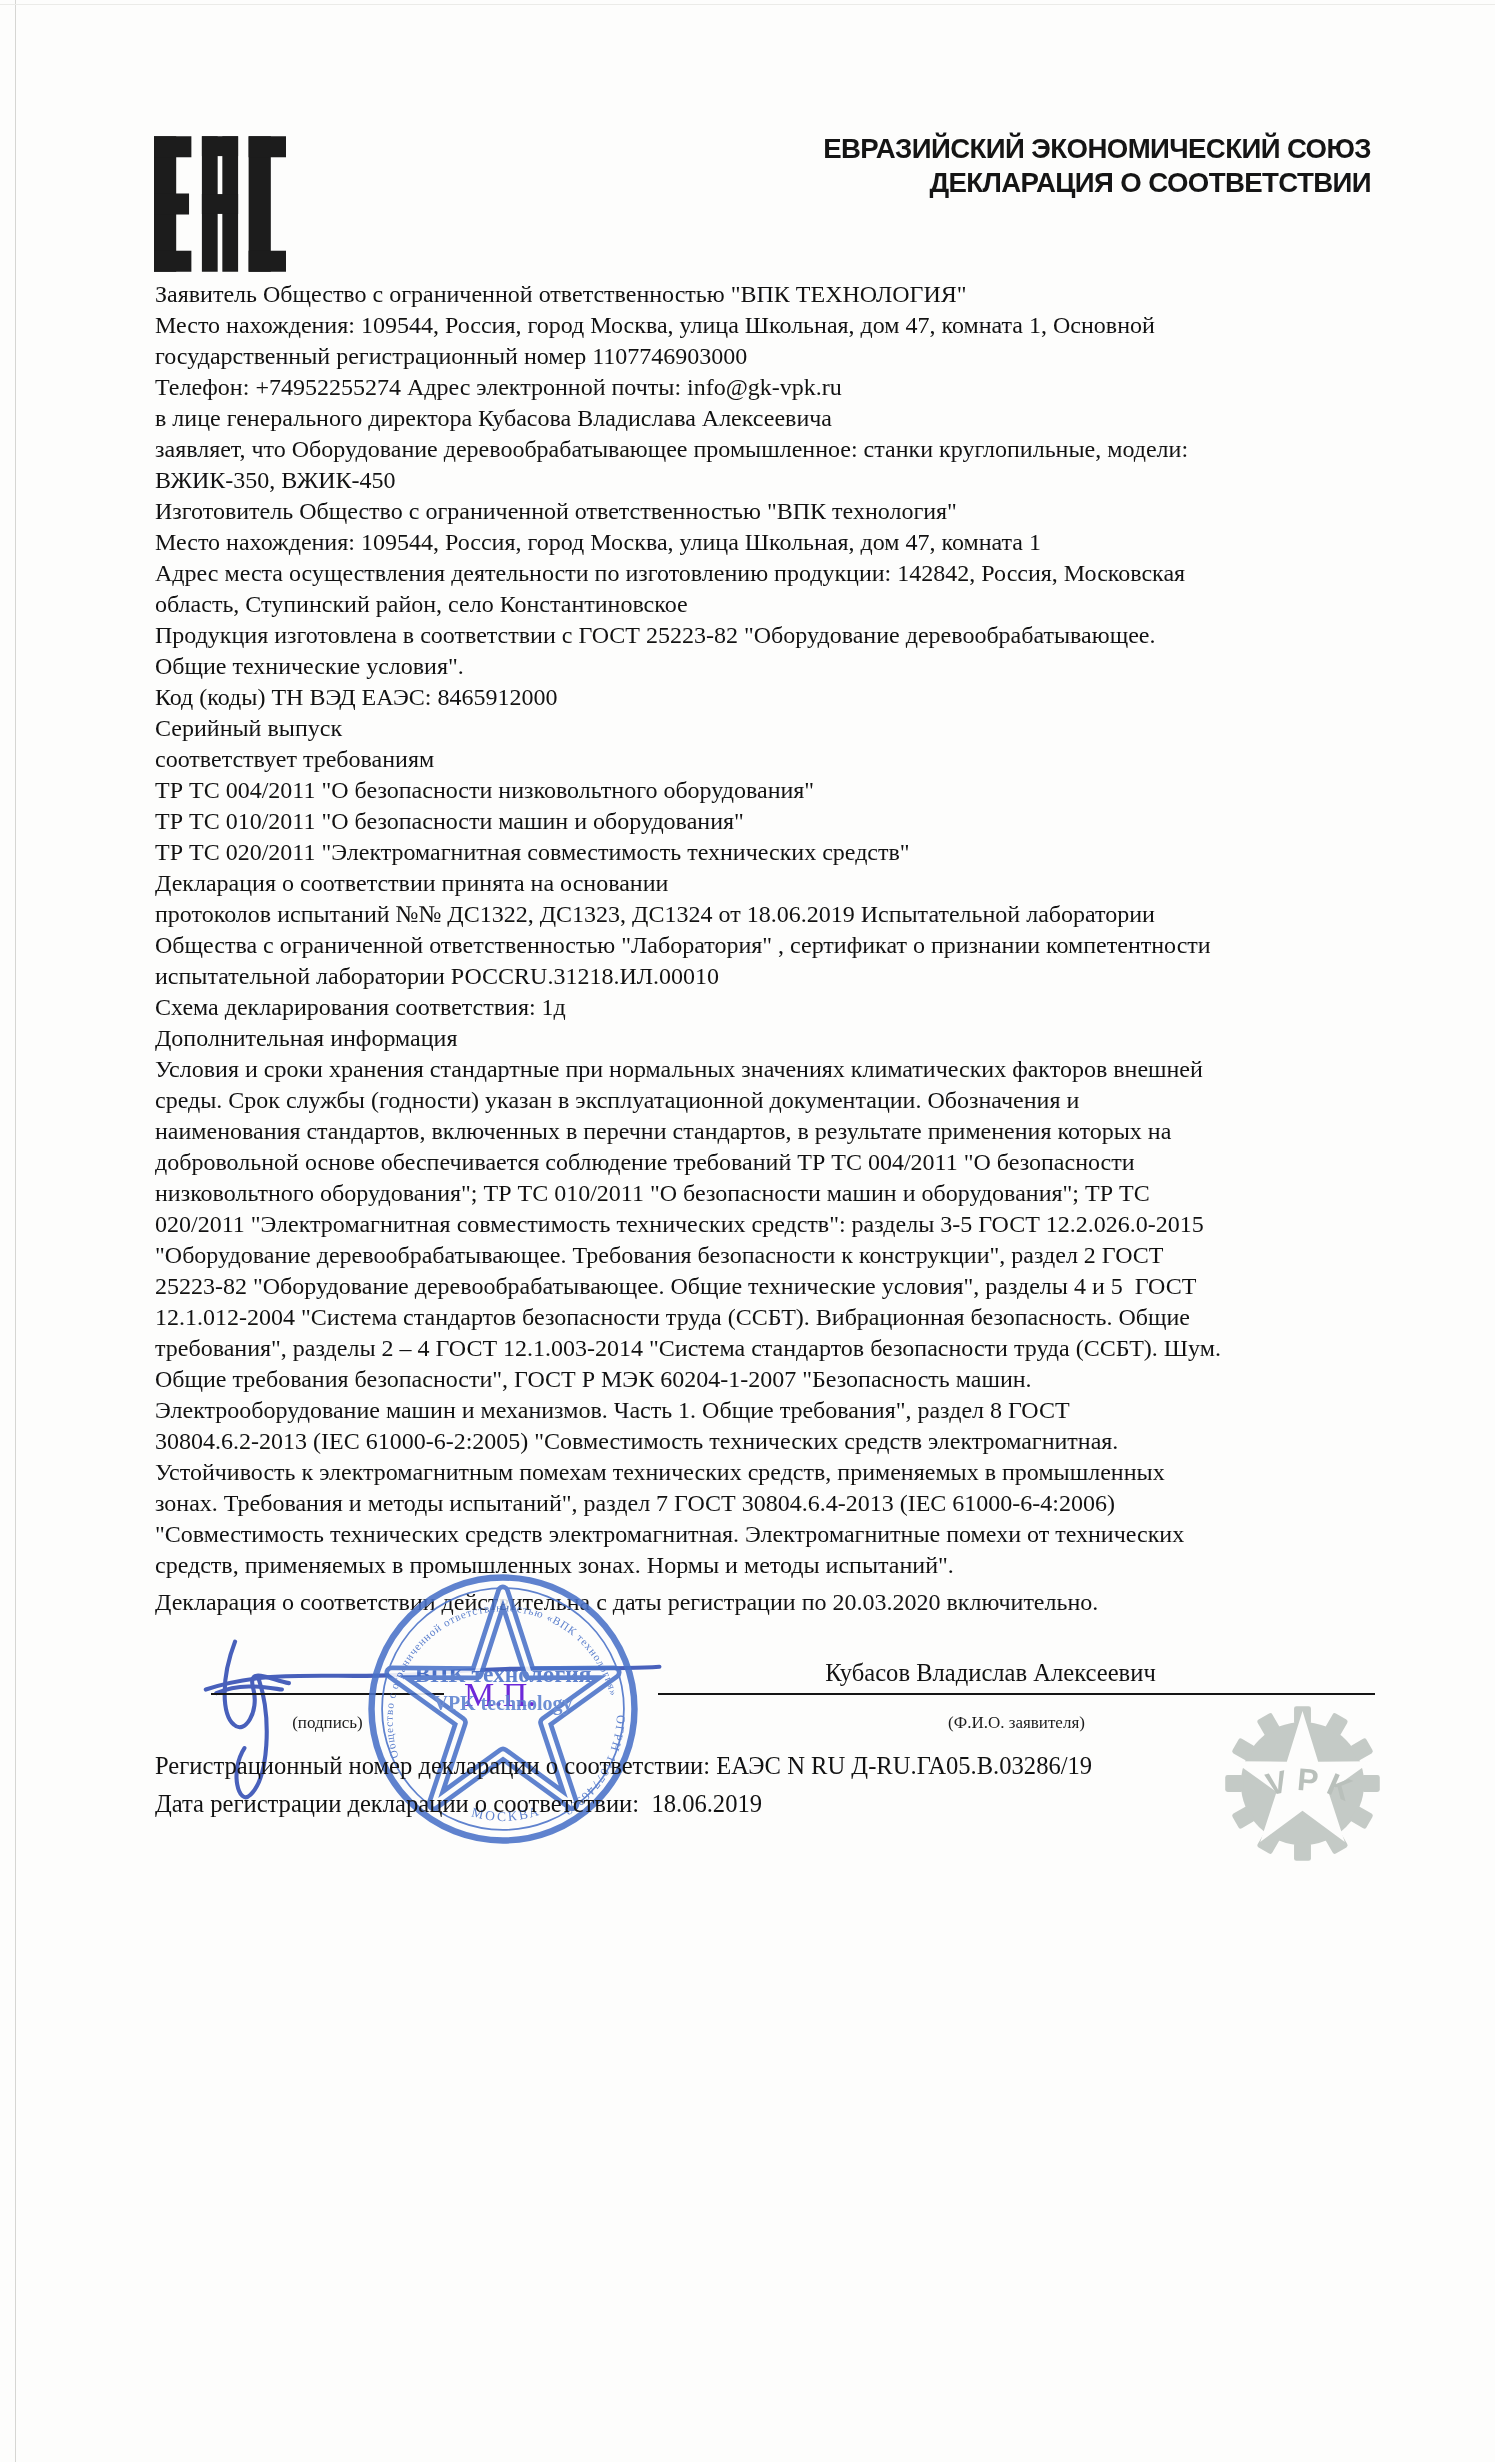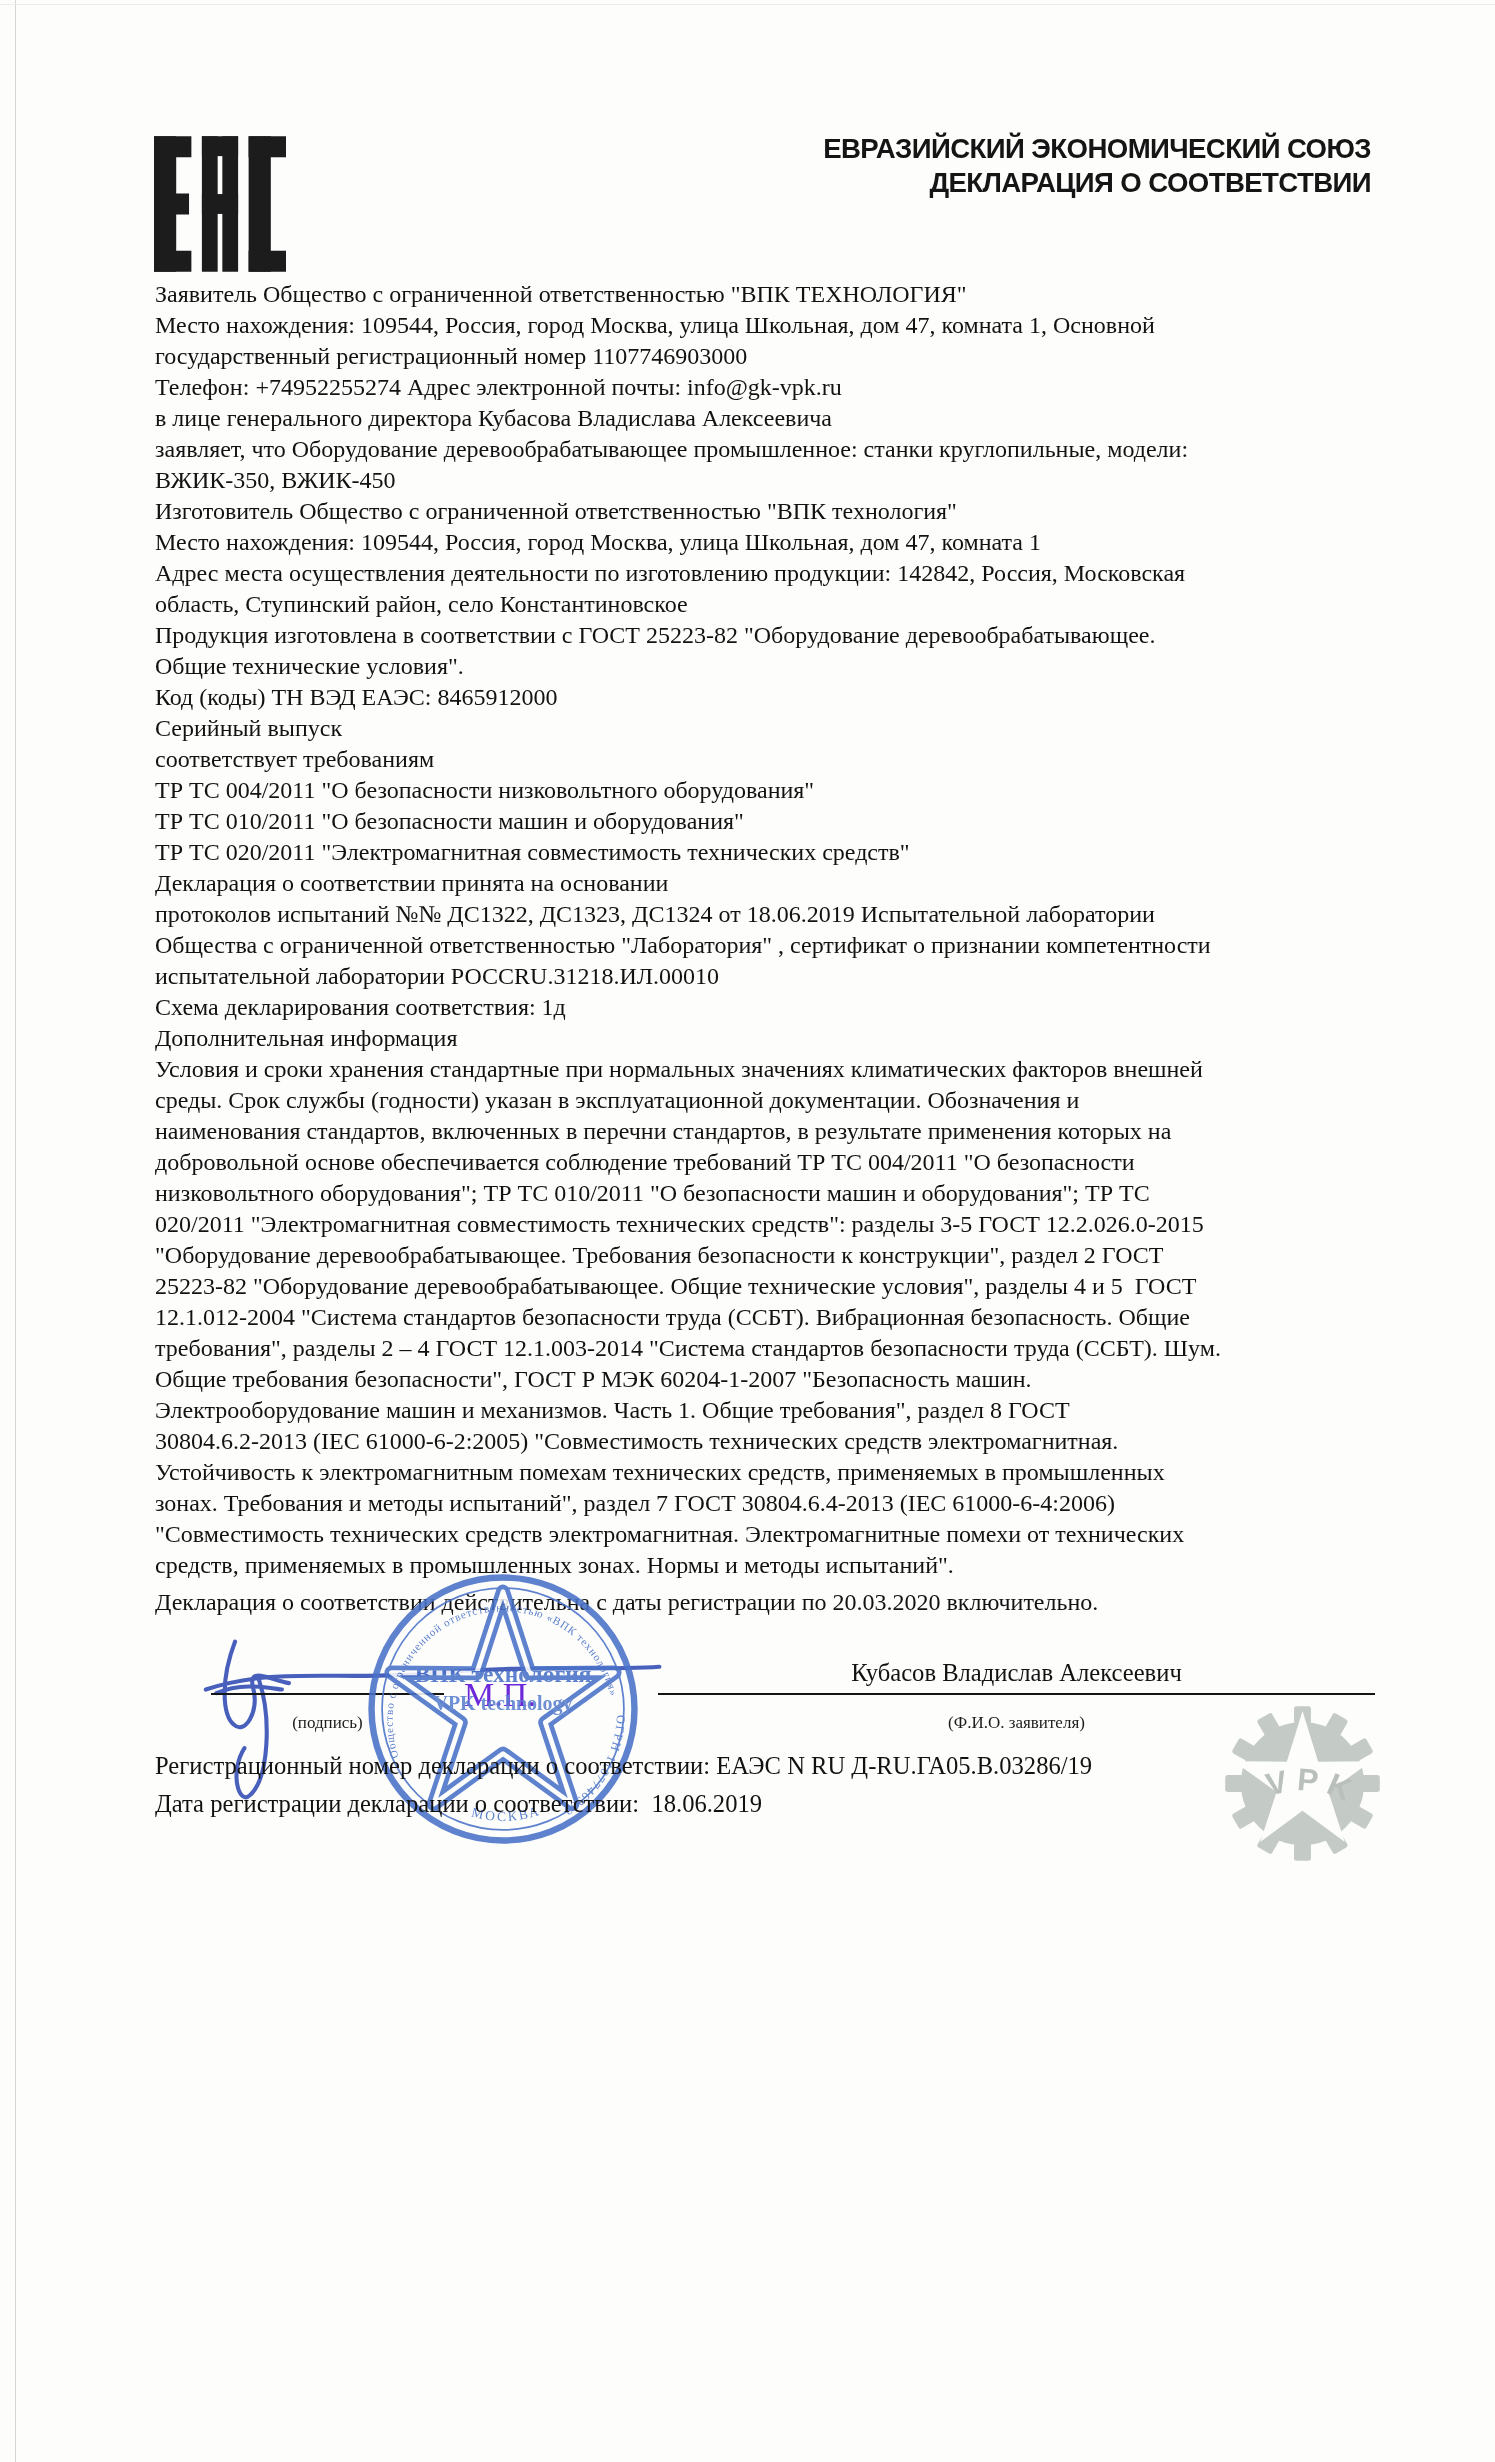--- a/index.html
+++ b/index.html
@@ -26,21 +26,21 @@
   .tline{min-height:31px;}
   .tline.gap{margin-top:5.9px;}
   .b{font-weight:normal;}
 
   .sig-line{position:absolute;height:2.3px;background:#151515;}
   .sig-line.left{left:211px;top:1693px;width:233px;}
   .sig-line.right{left:658px;top:1693px;width:717px;}
   .caption{position:absolute;font-size:17px;color:#1c1c1c;text-align:center;margin-top:12px;}
   .caption.podpis{left:211px;top:1701px;width:233px;}
   .caption.fio{left:658px;top:1701px;width:717px;}
-  .fio-name{position:absolute;left:658px;top:1659px;width:717px;text-align:center;font-size:24.6px;}
+  .fio-name{position:absolute;left:632px;top:1659px;width:717px;text-align:center;font-size:24.6px;}
   .mp{position:absolute;left:459px;top:1676px;width:82px;text-align:center;font-size:34px;color:#6d28d9;}
 
   .stamp{position:absolute;left:368px;top:1574px;width:270px;height:270px;opacity:.88;}
   .signature-svg{position:absolute;left:188px;top:1624px;width:498px;height:199px;}
   .watermark{position:absolute;left:1224px;top:1705px;width:157px;height:157px;opacity:.8;}
 
   .reg-line{position:absolute;left:155px;width:1243px;font-size:24.6px;font-weight:normal;white-space:pre-wrap;}
   .reg-line.num{top:1752px;}
   .reg-line.date{top:1790px;}
 </style>

